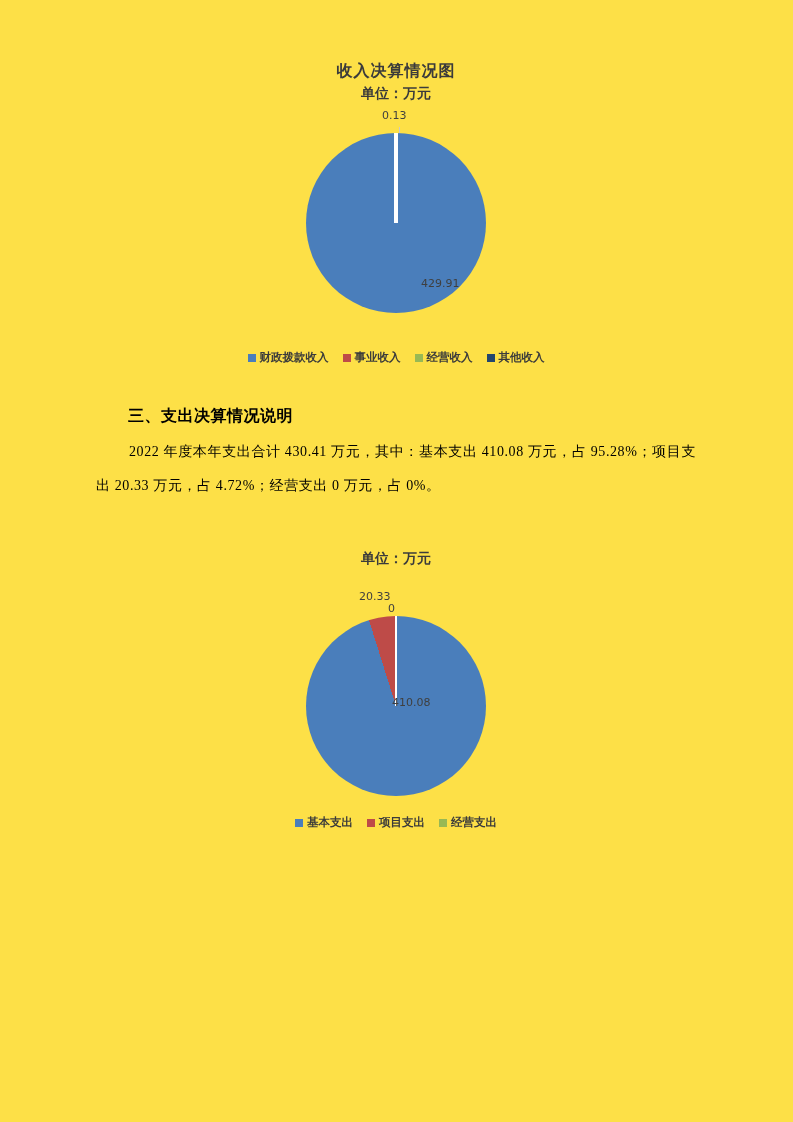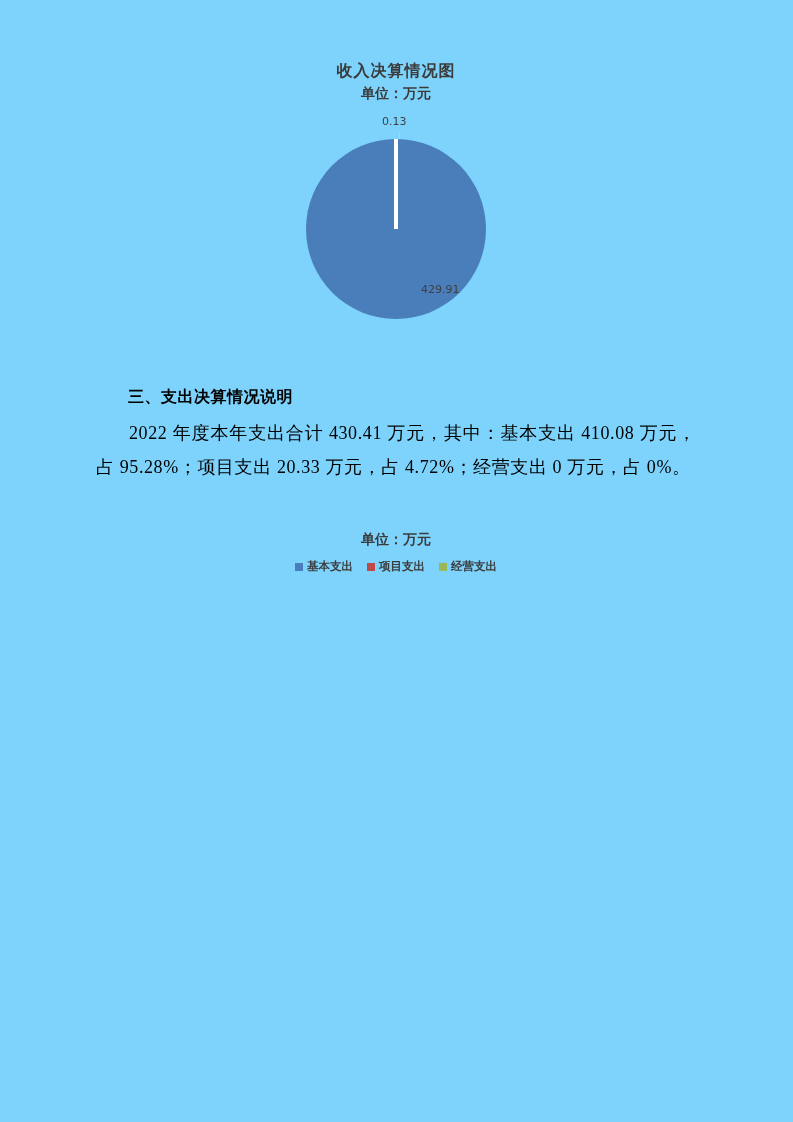--- a/index.html
+++ b/index.html
@@ -13,21 +13,21 @@
     font-family: "Liberation Serif", serif;
     color: #000000;
     position: relative;
     overflow: hidden;
   }
   .page {
     position: absolute;
     left: 0; top: 0;
     width: 793px;
     height: 1122px;
-    background: #7dd3fc;
+    background: #fde047;
   }
   .content {
     position: absolute;
     left: 96px;
     top: 60px;
     width: 600px;
   }
 
   
   .chart-block {
@@ -53,21 +53,21 @@
     font-weight: bold;
     color: #3b3b3b;
     line-height: 20px;
     margin-top: 1px;
   }
 
   .pie-area {
     position: relative;
     width: 600px;
     height: 235px;
-    margin-top: 8px;
+    margin-top: 2px;
   }
   .pie-wrap {
     position: absolute;
     left: 50%;
     transform: translateX(-50%);
   }
   .pie {
     border-radius: 50%;
     position: relative;
   }
@@ -112,21 +112,21 @@
     font-size: 16px;
     font-weight: bold;
     margin: 0;
     padding: 0;
     line-height: 30px;
     text-indent: 32px;
     letter-spacing: 0.5px;
   }
   p.body-text {
     font-family: "Liberation Serif", serif;
-    font-size: 18px;
+    font-size: 14px;
     line-height: 34px;
     margin: 4px 0 0 0;
     text-indent: 33px;
     text-align: justify;
     letter-spacing: 0.6px;
   }
   .spacer-1 { height: 36px; }
   .spacer-2 { height: 44px; }
 </style>
 </head>
@@ -148,32 +148,66 @@
         <div class="pie-wrap" style="top:28px;">
           <div class="pie" style="width:180px;height:180px;background:#4a7ebb;">
 
             <div style="position:absolute;left:88px;top:0;width:4px;height:90px;background:#ffffff;"></div>
           </div>
         </div>
 
         <div class="data-label" style="left:325px; top:172px;">429.91</div>
       </div>
 
+      <div class="legend">
+        <span class="legend-item">
+          <span class="legend-swatch" style="background:#4a7ebb;"></span>
+          <span>财政拨款收入</span>
+        </span>
+        <span class="legend-item">
+          <span class="legend-swatch" style="background:#be4b48;"></span>
+          <span>事业收入</span>
+        </span>
+        <span class="legend-item">
+          <span class="legend-swatch" style="background:#98b954;"></span>
+          <span>经营收入</span>
+        </span>
+        <span class="legend-item">
+          <span class="legend-swatch" style="background:#23466e;"></span>
+          <span>其他收入</span>
+        </span>
+      </div>
     </div>
 
     <div class="spacer-1"></div>
 
     <h2 class="section-heading">三、支出决算情况说明</h2>
     <p class="body-text">2022 年度本年支出合计 430.41 万元，其中：基本支出 410.08 万元，占 95.28%；项目支出 20.33 万元，占 4.72%；经营支出 0 万元，占 0%。</p>
 
     <div class="spacer-2"></div>
 
     <div class="chart-block">
       <div class="chart-subtitle">单位：万元</div>
 
+      <div class="pie-area">
+
+        <div class="data-label" style="left:263px; top:20px;">20.33</div>
+
+        <div class="data-label" style="left:292px; top:32px;">0</div>
+
+        <div class="pie-wrap" style="top:46px;">
+          <div class="pie" style="width:180px;height:180px;background:#4a7ebb;
+                      background-image: conic-gradient(from 342.5deg, #be4b48 0deg 17.5deg, rgba(0,0,0,0) 17.5deg 360deg);">
+
+            <div style="position:absolute;left:89px;top:0;width:2px;height:90px;background:#ffffff;"></div>
+          </div>
+        </div>
+
+        <div class="data-label" style="left:296px; top:126px;">410.08</div>
+      </div>
 
       <div class="legend">
         <span class="legend-item">
           <span class="legend-swatch" style="background:#4a7ebb;"></span>
           <span>基本支出</span>
         </span>
         <span class="legend-item">
           <span class="legend-swatch" style="background:#be4b48;"></span>
           <span>项目支出</span>
         </span>

